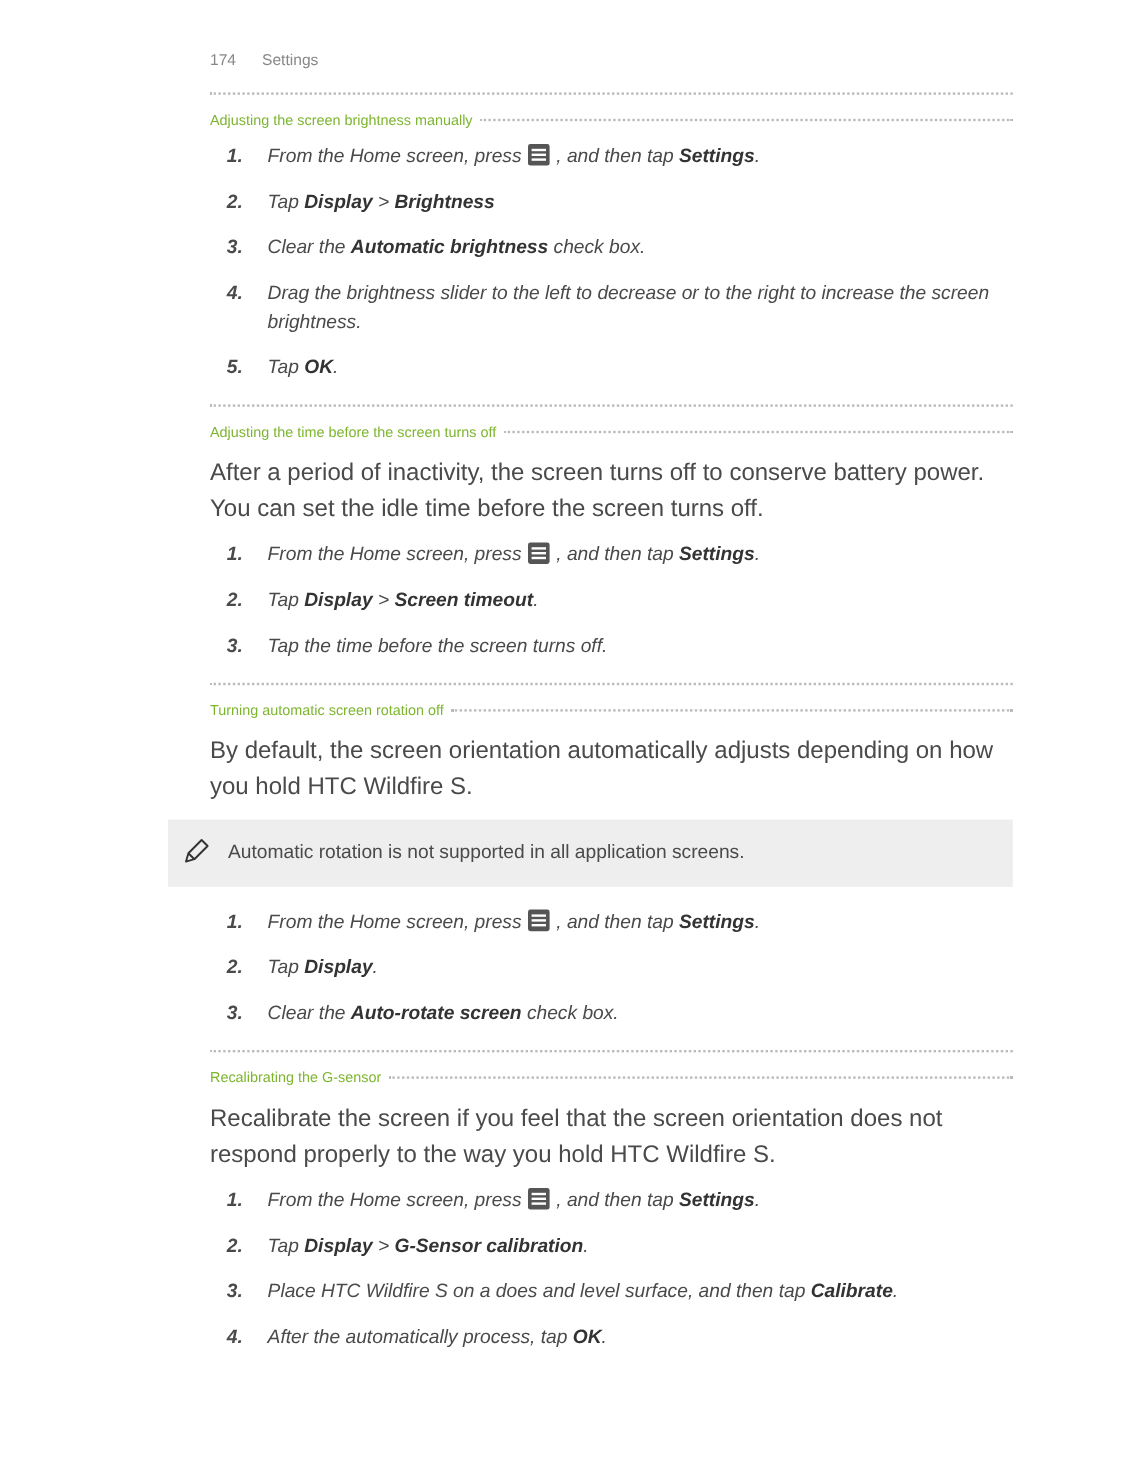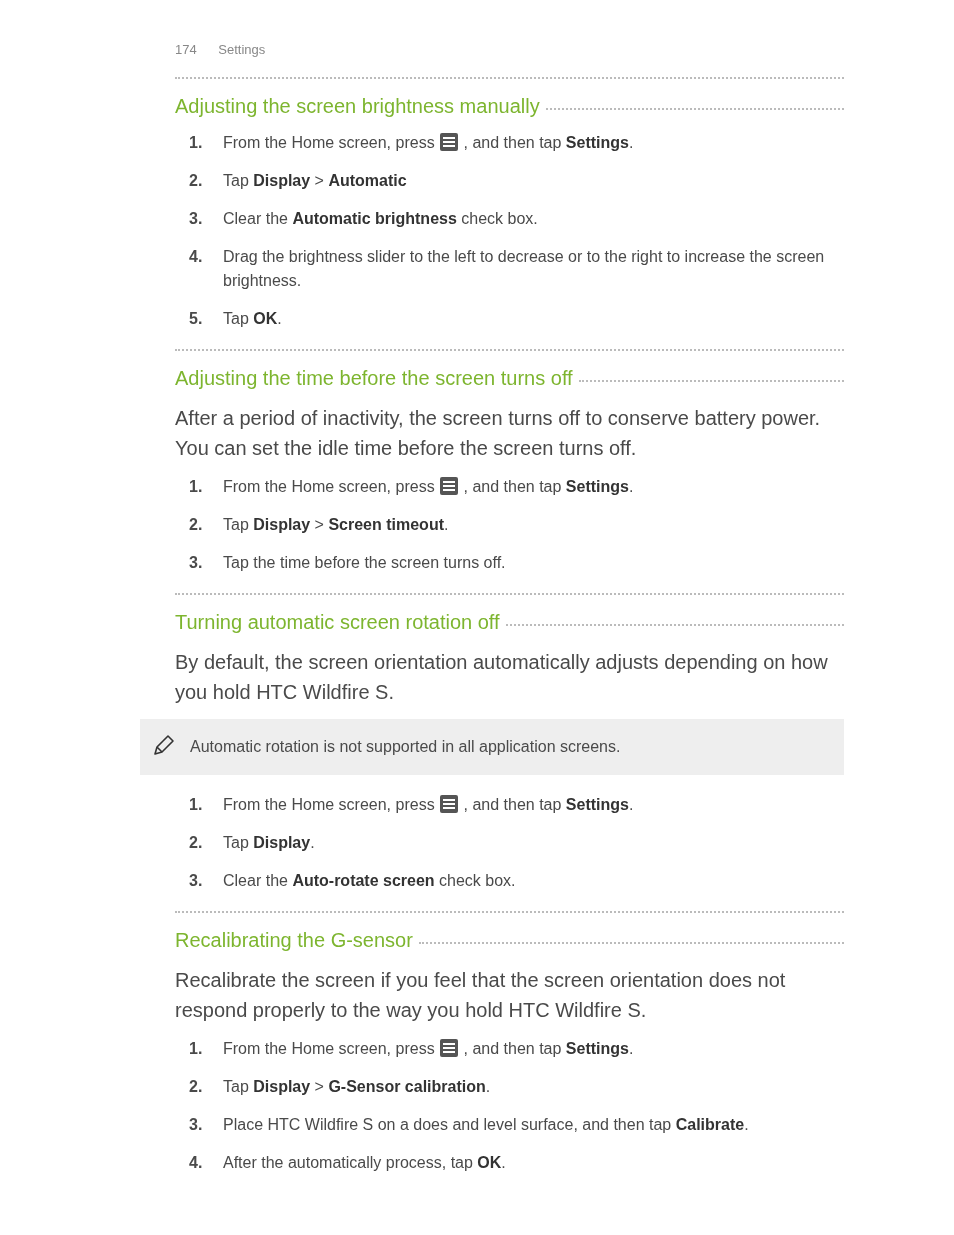--- a/index.html
+++ b/index.html
@@ -39,21 +39,21 @@
       margin: 0 0 4px 0;
     }
     .section-header {
       display: flex;
       align-items: baseline;
       margin-top: 12px;
       margin-bottom: 10px;
     }
     .section-title {
       color: #7db52f;
-      font-size: 20px;
+      font-size: 12px;
       font-weight: 400;
       white-space: nowrap;
       padding-right: 6px;
     }
     .dotted-trail {
       flex: 1;
       border-bottom: 2px dotted #bbb;
       position: relative;
       top: -3px;
     }
@@ -68,20 +68,21 @@
       margin: 8px 0 18px 0;
     }
     ol li {
       counter-increment: step;
       position: relative;
       padding-left: 48px;
       margin-bottom: 14px;
       color: #4a4a4a;
       font-size: 16px;
       line-height: 1.5;
+      font-style: italic;
     }
     ol li::before {
       content: counter(step) ".";
       position: absolute;
       left: 14px;
       font-weight: 600;
       color: #4a4a4a;
     }
     .bold {
       font-weight: 600;
@@ -142,21 +143,21 @@
   <hr class="dotted-full">
   <div class="section-header">
     <span class="section-title">Adjusting the screen brightness manually</span>
     <span class="dotted-trail"></span>
   </div>
   <ol>
     <li>
       <span>From the Home screen, press </span><span class="menu-icon"></span><span> , and then tap </span><span class="bold">Settings</span><span>.</span>
     </li>
     <li>
-      <span>Tap </span><span class="bold">Display</span><span> &gt; </span><span class="bold">Automatic</span>
+      <span>Tap </span><span class="bold">Display</span><span> &gt; </span><span class="bold">Brightness</span>
     </li>
     <li>
       <span>Clear the </span><span class="bold">Automatic brightness</span><span> check box.</span>
     </li>
     <li>
       <span>Drag the brightness slider to the left to decrease or to the right to increase the screen brightness.</span>
     </li>
     <li>
       <span>Tap </span><span class="bold">OK</span><span>.</span>
     </li>

